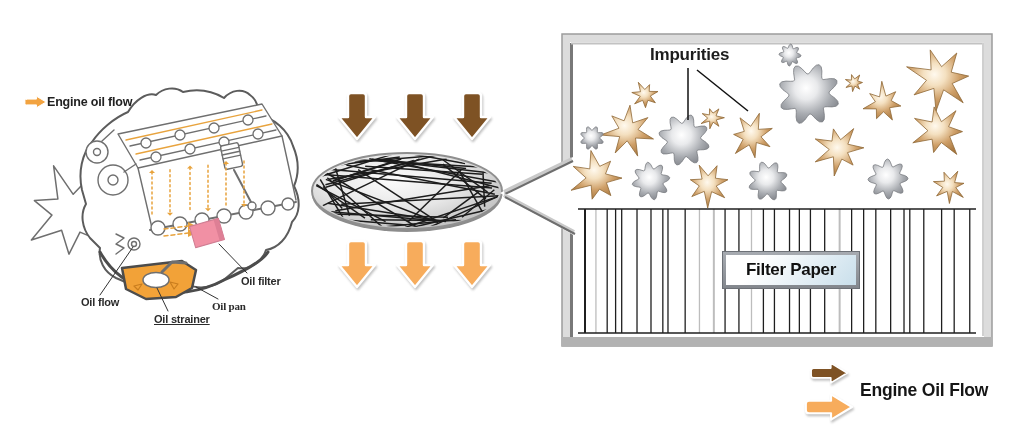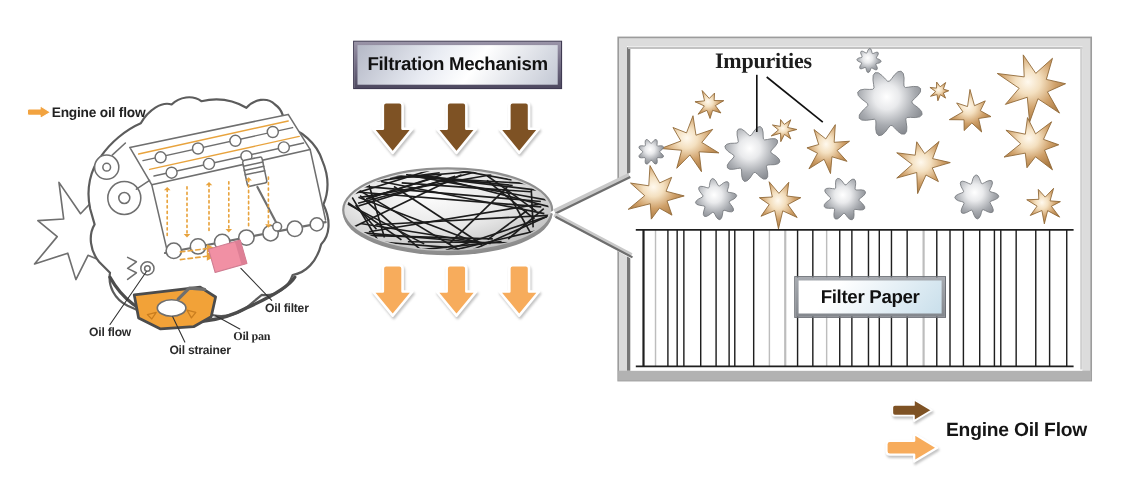--- a/index.html
+++ b/index.html
@@ -2,21 +2,21 @@
 <html><head>
 <meta charset="utf-8">
 <style>
   html,body{margin:0;padding:0;background:#fff;}
   #canvas{position:relative;width:1024px;height:446px;background:#ffffff;overflow:hidden;
           font-family:"Liberation Sans",sans-serif;}
   #gfx{position:absolute;left:0;top:0;}
   .lbl{position:absolute;font-weight:bold;color:#1d1d1d;white-space:nowrap;letter-spacing:-0.2px;line-height:1;}
   .lbl-sm{font-size:11px;color:#2b2b2b;text-align:center;}
   .lbl-flow{font-size:12.5px;color:#222;}
-  .lbl-big{font-size:20px;font-family:Liberation Serif, serif;}
+  .lbl-big{font-size:17px;}
   .titlebox{position:absolute;left:321px;top:37px;width:190px;height:44px;
             background:linear-gradient(180deg,#9a94a8 0%,#6e6880 55%,#4e4960 100%);
             border:1px solid #3f3a52;box-sizing:border-box;padding:3px;}
   .titlebox .inner{width:100%;height:100%;display:flex;align-items:center;justify-content:center;
             background:linear-gradient(125deg,#b4b8c6 0%,#e9ecf3 38%,#ffffff 58%,#c3c8d4 100%);
             font-size:17px;font-weight:bold;color:#111;letter-spacing:-0.3px;}
   .paperbox{position:absolute;left:722px;top:251px;width:138px;height:38px;
             background:linear-gradient(180deg,#a7abb1 0%,#83878d 100%);
             border:1px solid #6d7177;box-sizing:border-box;padding:3px;}
   .paperbox .inner{width:100%;height:100%;display:flex;align-items:center;justify-content:center;
@@ -322,27 +322,24 @@
   </g>
 
   <g style="filter:drop-shadow(1px 2px 1px rgba(120,120,120,0.45))">
     <use href="#arrowRight" transform="translate(830,373) scale(0.82)" fill="#7E5224"></use>
     <use href="#arrowRight" transform="translate(830,407) scale(1.05)" fill="#F7AC5C"></use>
   </g>
 </svg>
 
 <div class="lbl lbl-flow" style="left:47px;top:96px;">Engine oil flow</div>
 <div class="lbl lbl-sm" style="left:81px;top:297px;">Oil flow</div>
-<div class="lbl lbl-sm" style="left:154px;top:314px;">Oil strainer</div>
+<div class="lbl lbl-sm" style="left:154px;top:314px;text-decoration:underline;">Oil strainer</div>
 <div class="lbl lbl-sm" style="left:212px;top:301px;font-family:Liberation Serif, serif;">Oil pan</div>
 <div class="lbl lbl-sm" style="left:241px;top:276px;">Oil filter</div>
 
-<div class="titlebox">
-  <div class="inner">Filtration Mechanism</div>
-</div>
 
 <div class="lbl lbl-big" style="left:650px;top:46px;">Impurities</div>
 
 <div class="paperbox">
   <div class="inner">Filter Paper</div>
 </div>
 
 <div class="lbl legendtxt" style="left:860px;top:382px;">Engine Oil Flow</div>
 
 </div>

